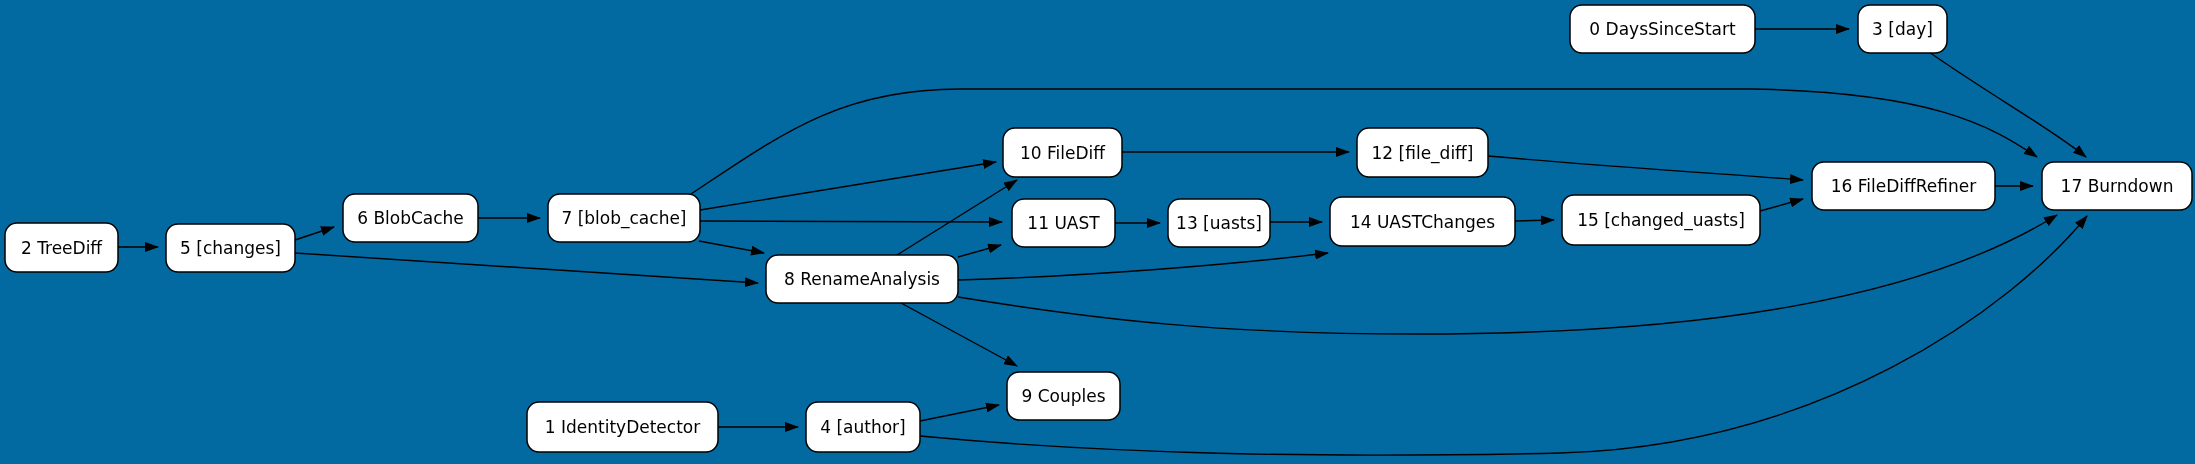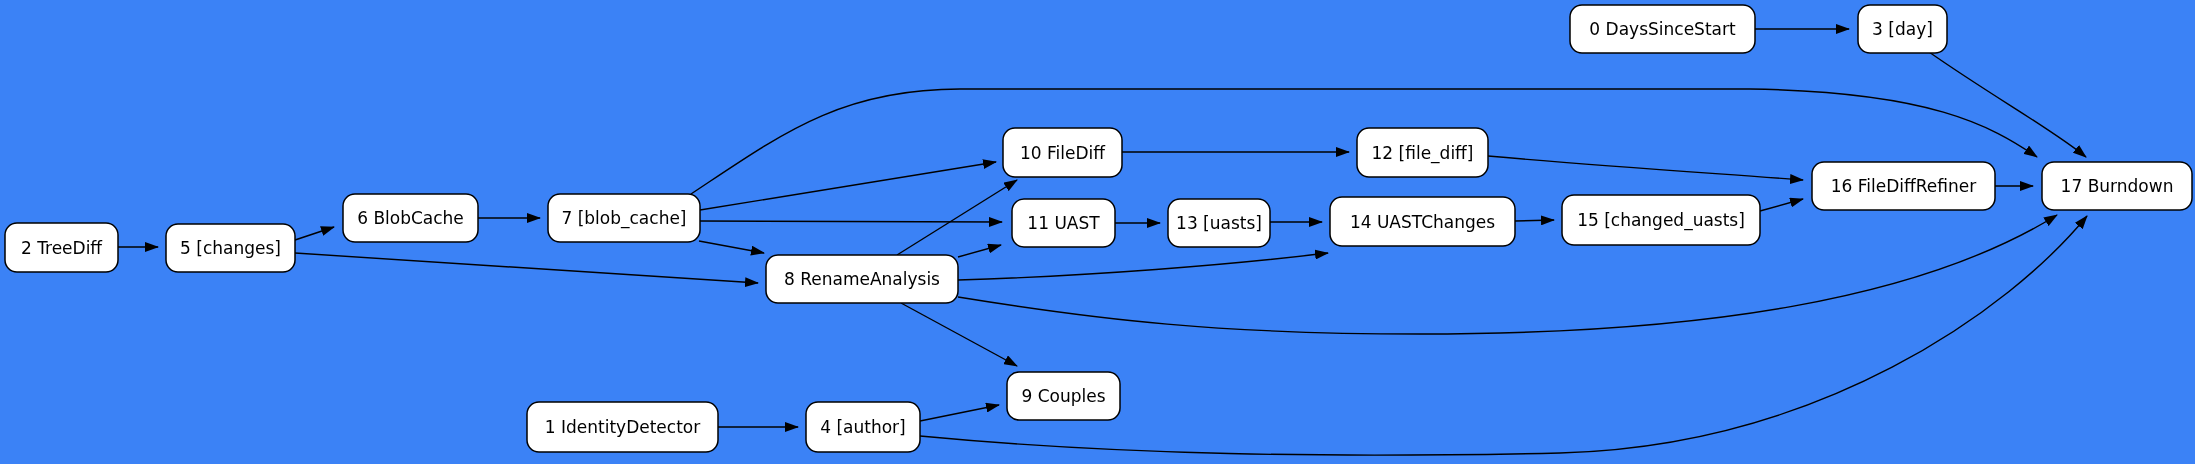--- a/index.html
+++ b/index.html
@@ -1,20 +1,20 @@
 <!DOCTYPE html>
 <html><head>
 <meta charset="utf-8">
 <style>
   html, body { margin: 0; padding: 0; background: #ffffff; }
   .canvas {
     position: relative;
     width: 2195px;
     height: 464px;
-    background: #3b82f6;
+    background: #0369a1;
     overflow: hidden;
   }
   svg { display: block; }
   .edge {
     fill: none;
     stroke: #000000;
     stroke-width: 1.4;
   }
   .node-box {
     fill: #ffffff;

